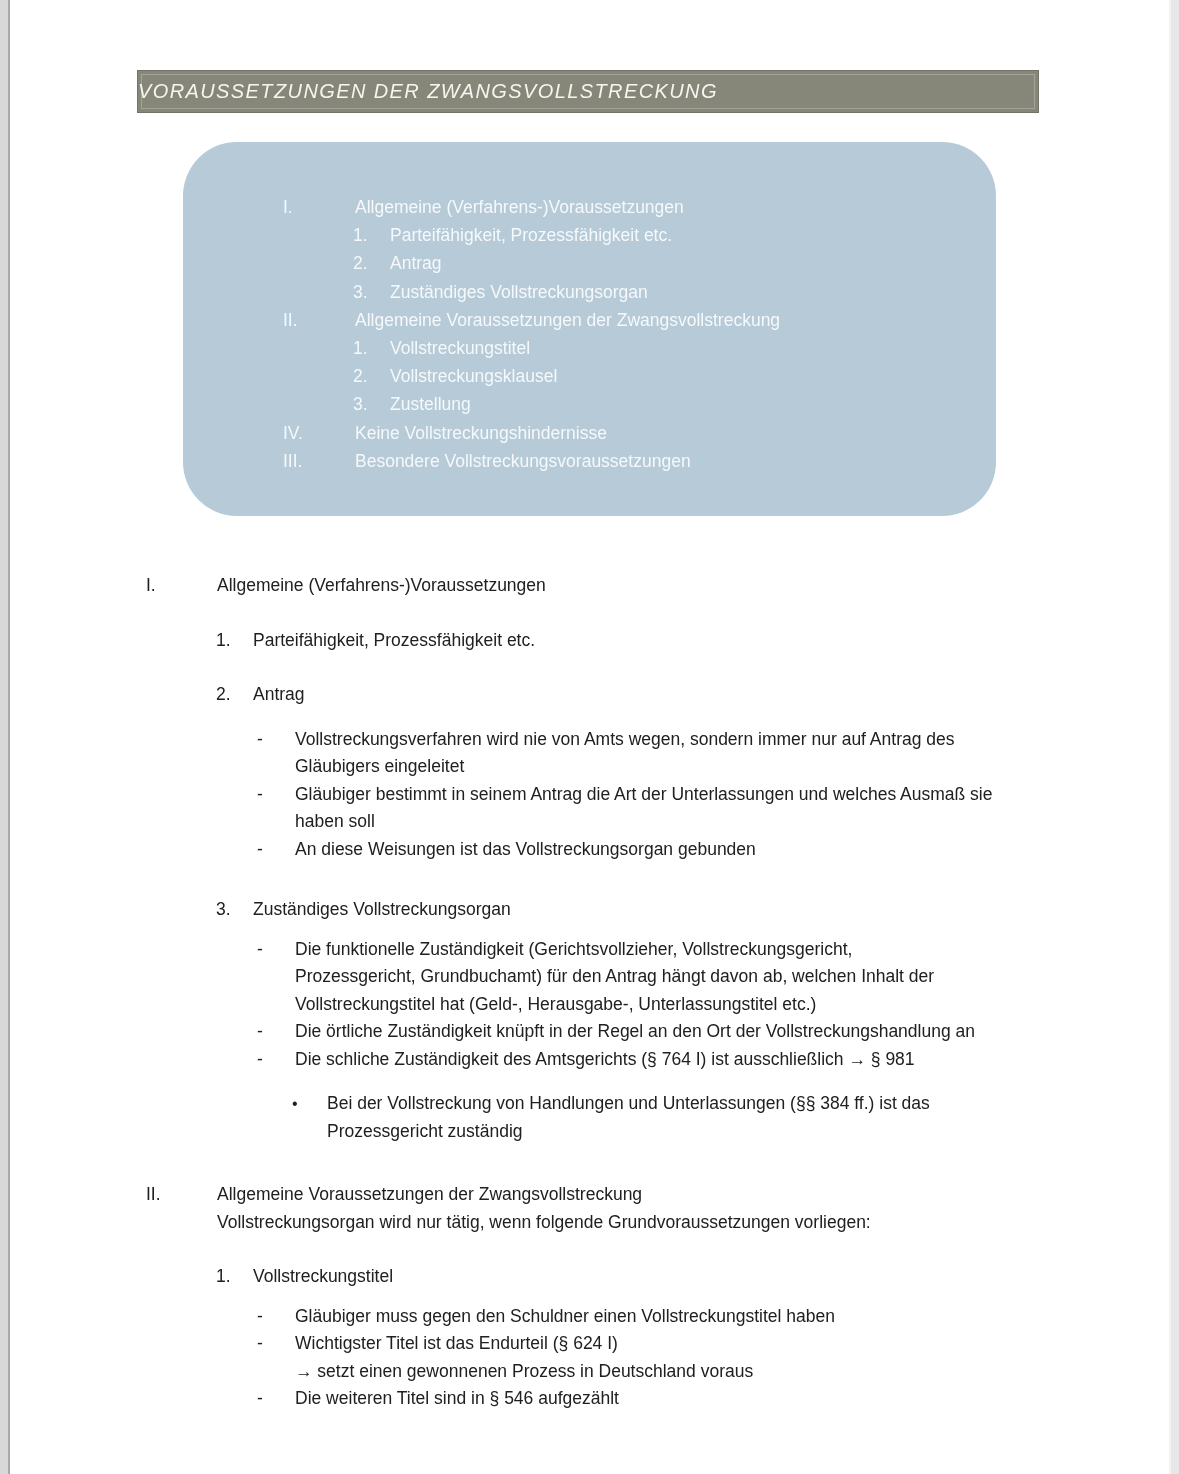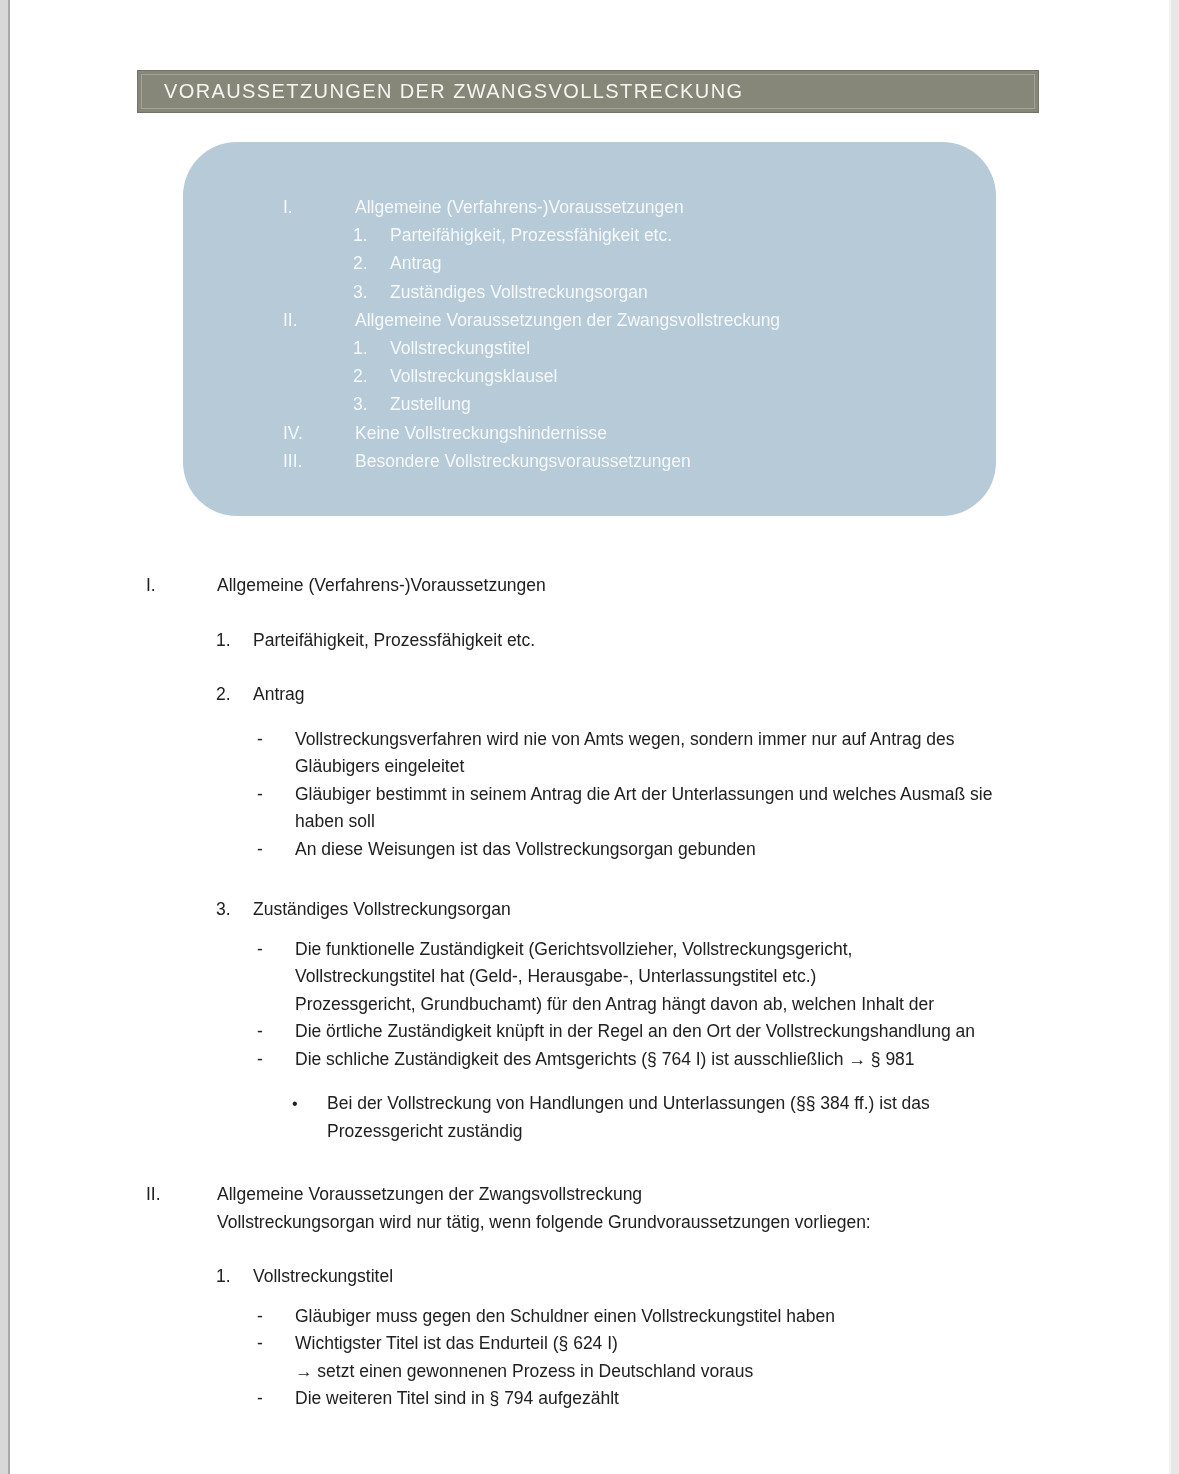--- a/index.html
+++ b/index.html
@@ -12,21 +12,21 @@
     background:#d8d8d8;border-right:2px solid #a9a9a9;}
   .edge-right{position:absolute;right:0;top:0;width:8px;height:100%;
     background:#e7e7e7;border-left:2px solid #f3f3f3;}
 
   .title-bar{position:absolute;left:137px;top:70px;width:902px;height:43px;
     box-sizing:border-box;background:var(--bar,#868679);
     border:1px solid #73736a;
     box-shadow:inset 0 0 0 3px var(--bar,#868679), inset 0 0 0 4px #a3a399;
     display:flex;align-items:center;}
   .title-text{color:#f6f6f1;font-size:20px;letter-spacing:1.4px;
-    padding-left:26px;white-space:nowrap;}
+    padding-left:0;white-space:nowrap;font-style:italic;}
 
   .overview-box{position:absolute;left:183px;top:142px;width:813px;height:374px;
     background:var(--box,#b7cad7);border-radius:54px;
     box-sizing:border-box;padding-top:51px;}
   .bb-row{display:flex;line-height:28.2px;font-size:17.5px;
     color:#f5f9fb;white-space:nowrap;}
   .bb-row .bb-num{flex:none;}
   .bb-lvl1 .bb-num{margin-left:100px;width:72px;}
   .bb-lvl2 .bb-num{margin-left:170px;width:37px;}
 
@@ -139,22 +139,22 @@
     <div class="row num mb12">
       <span class="marker">3.</span>
       <span class="text">
           <div>Zuständiges Vollstreckungsorgan</div>
         </span>
     </div>
     <div class="row dash">
       <span class="marker">-</span>
       <span class="text">
           <div>Die funktionelle Zuständigkeit (Gerichtsvollzieher, Vollstreckungsgericht,</div>
+          <div>Prozessgericht, Grundbuchamt) für den Antrag hängt davon ab, welchen Inhalt der</div>
           <div>Vollstreckungstitel hat (Geld-, Herausgabe-, Unterlassungstitel etc.)</div>
-          <div>Prozessgericht, Grundbuchamt) für den Antrag hängt davon ab, welchen Inhalt der</div>
         </span>
     </div>
     <div class="row dash">
       <span class="marker">-</span>
       <span class="text">
           <div>Die örtliche Zuständigkeit knüpft in der Regel an den Ort der Vollstreckungshandlung an</div>
         </span>
     </div>
     <div class="row dash mb17">
       <span class="marker">-</span>
@@ -191,17 +191,17 @@
     <div class="row dash">
       <span class="marker">-</span>
       <span class="text">
           <div>Wichtigster Titel ist das Endurteil (§ 624 I)</div>
           <div>→ setzt einen gewonnenen Prozess in Deutschland voraus</div>
         </span>
     </div>
     <div class="row dash">
       <span class="marker">-</span>
       <span class="text">
-          <div>Die weiteren Titel sind in § 794 aufgezählt</div>
+          <div>Die weiteren Titel sind in § 546 aufgezählt</div>
         </span>
     </div>
   </div>
 </div>
 
 </body></html>

